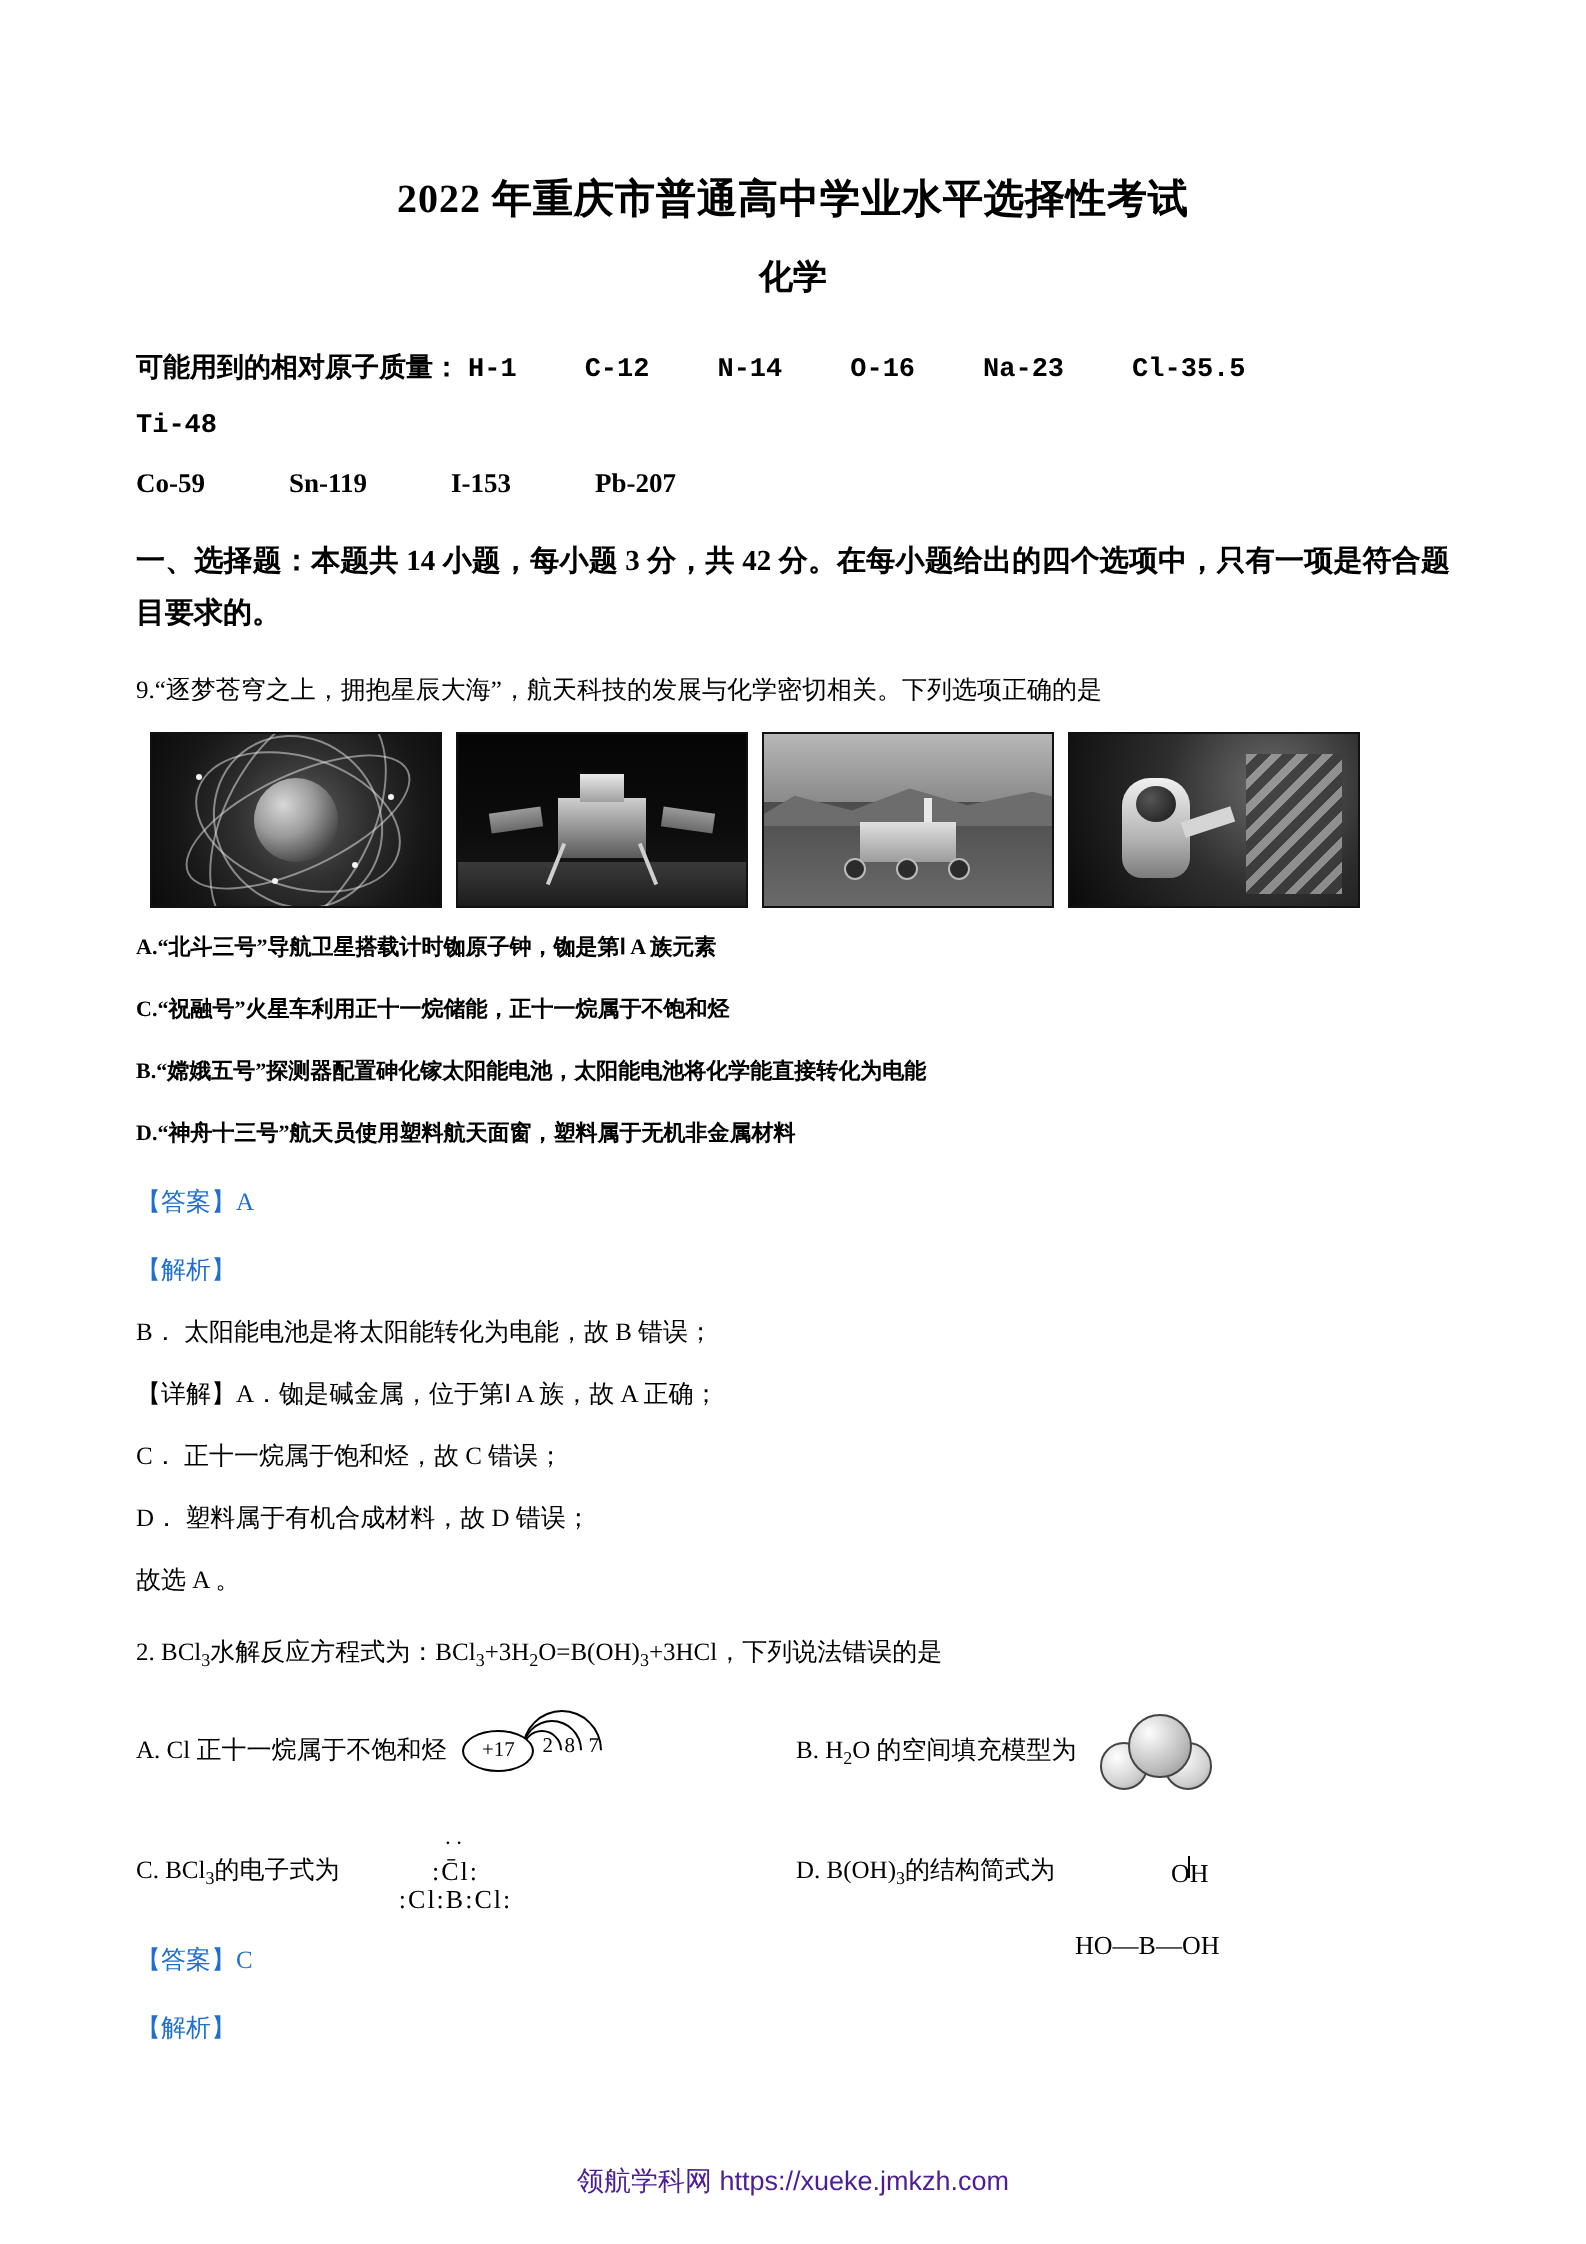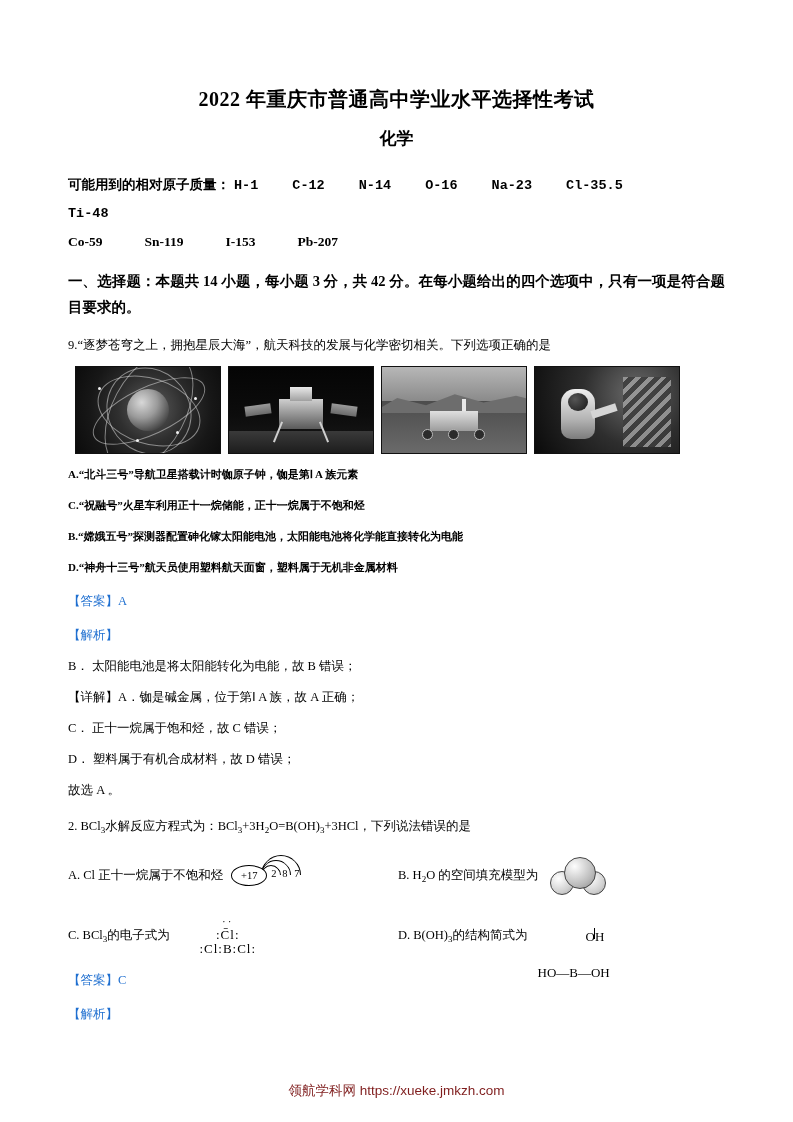--- a/index.html
+++ b/index.html
@@ -295,21 +295,21 @@
   }
   .boh3 .base {
     position: absolute; left: 0; top: 14px; white-space: nowrap; margin-top: 38px;
   }
   .watermark {
     position: absolute;
     left: 0; right: 0;
     bottom: 22px;
     text-align: center;
     font-size: 13.5px;
-    color: #7f1d1d;
+    color: #4c1d95;
     font-family: "Liberation Sans", sans-serif;
   }
 </style>
 </head>
 <body>
 
 <div class="page">
 
   <div class="title">2022 年重庆市普通高中学业水平选择性考试</div>
   <div class="subject">化学</div>

